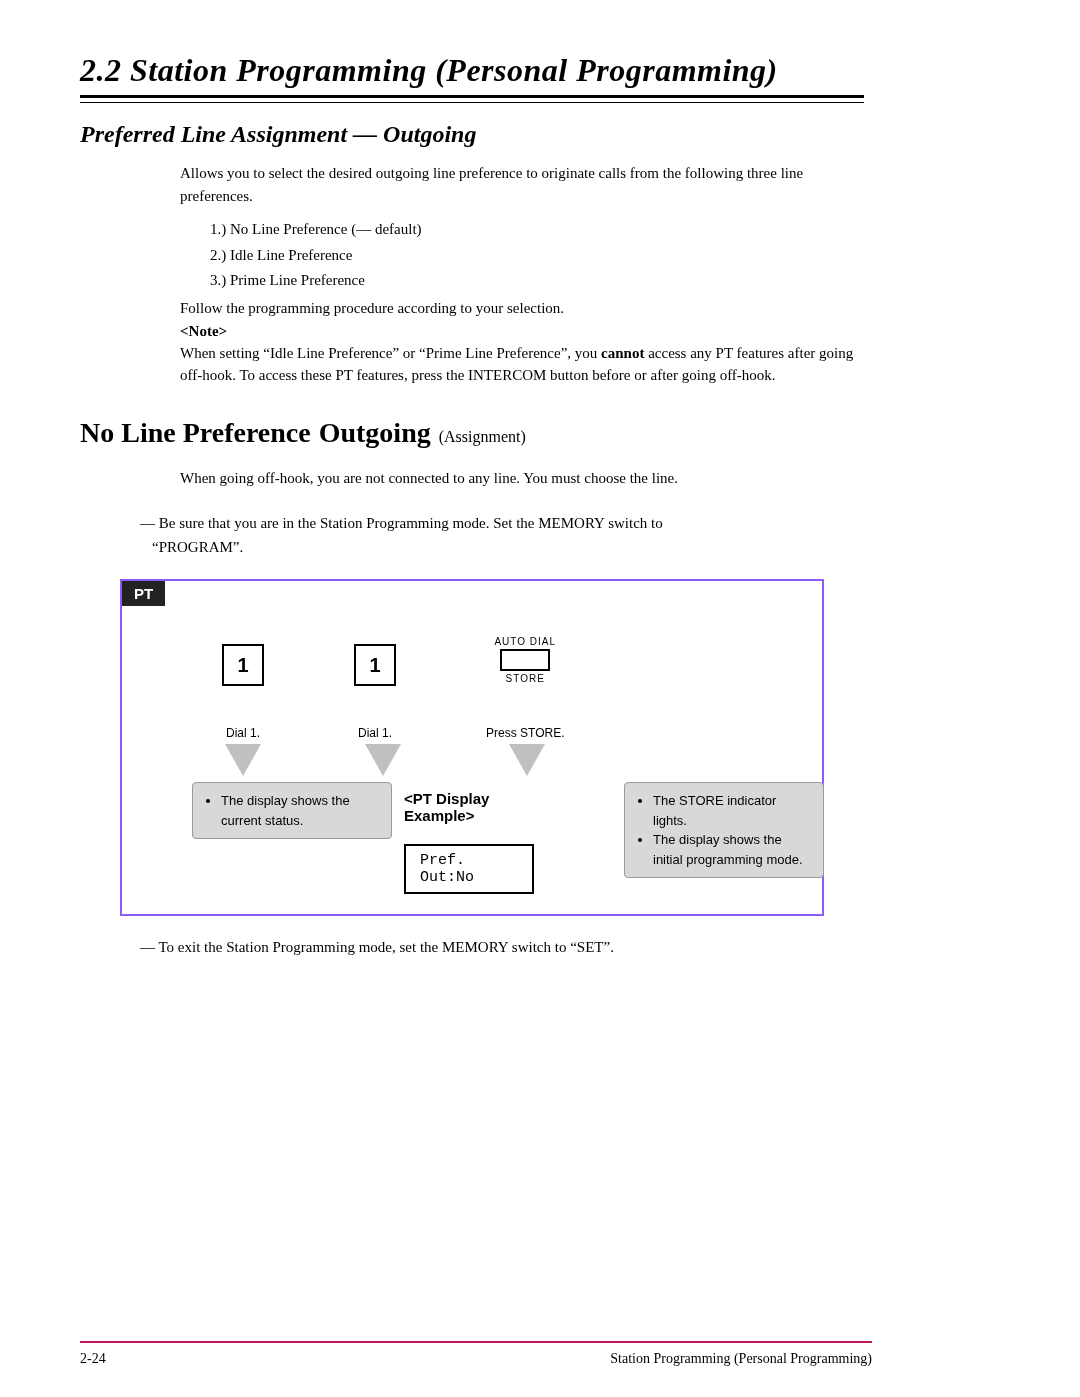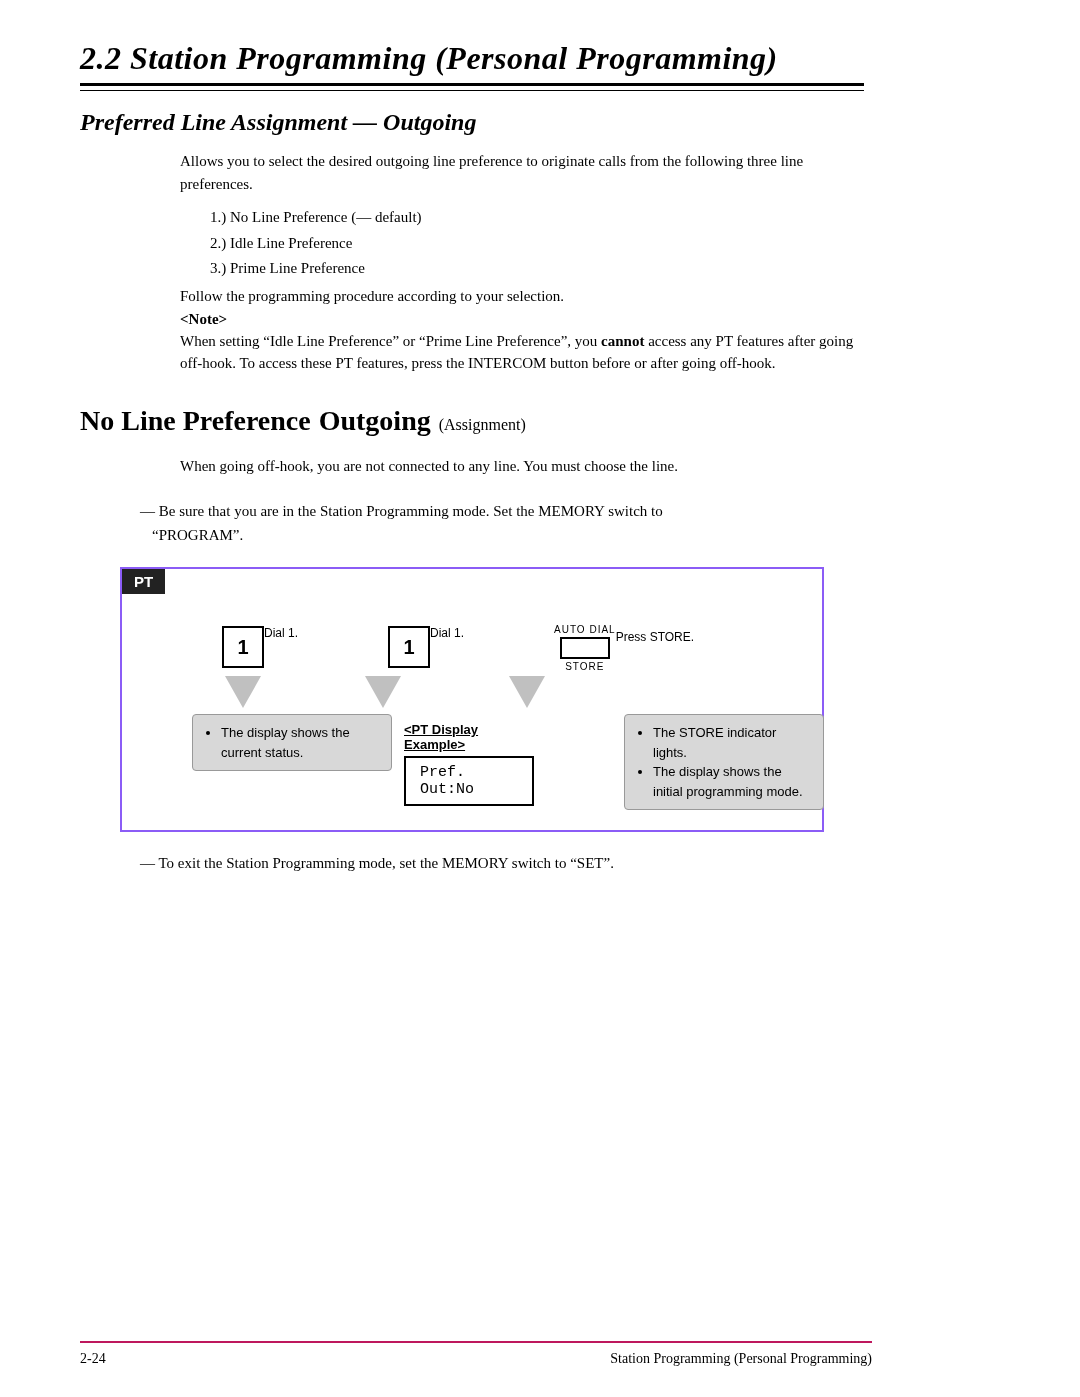--- a/index.html
+++ b/index.html
@@ -14,21 +14,21 @@
       background: #ffffff;
       font-family: Times New Roman, Times, serif;
       font-size: 15px;
       color: #000000;
       position: relative;
     }
 
     .page-container {
       width: 944px;
       min-height: 1397px;
-      padding: 40px 80px 80px 80px;
+      padding: 52px 80px 80px 80px;
       position: relative;
     }
 
     .chapter-title {
       font-size: 32px;
       font-weight: bold;
       font-style: italic;
       margin-bottom: 6px;
       letter-spacing: 0.5px;
     }
@@ -156,25 +156,24 @@
     }
 
     .pt-display-section {
       display: flex;
       flex-direction: column;
       align-items: center;
       margin-top: 8px;
     }
 
     .pt-display-label {
-      font-size: 13px;
+      font-size: 15px;
       font-family: Arial, sans-serif;
       font-weight: bold;
-      margin-bottom: 4px;
-      text-decoration: underline;
+      margin-bottom: 20px;
     }
 
     .pt-display-screen {
       border: 2px solid #000;
       padding: 6px 14px;
       font-family: Courier New, Courier, monospace;
       font-size: 15px;
       background: #fff;
       min-width: 130px;
       text-align: left;
@@ -203,21 +202,23 @@
     .footer-left {
       font-size: 14px;
     }
 
     .footer-right {
       font-size: 14px;
     }
 
     .step-col {
       display: flex;
-      flex-direction: row;
+      flex-direction: column;
+      align-items: center;
+      gap: 36px;
     }
 
     .step-num-box {
       width: 42px;
       height: 42px;
       border: 2px solid #000;
       display: flex;
       align-items: center;
       justify-content: center;
       font-size: 20px;

